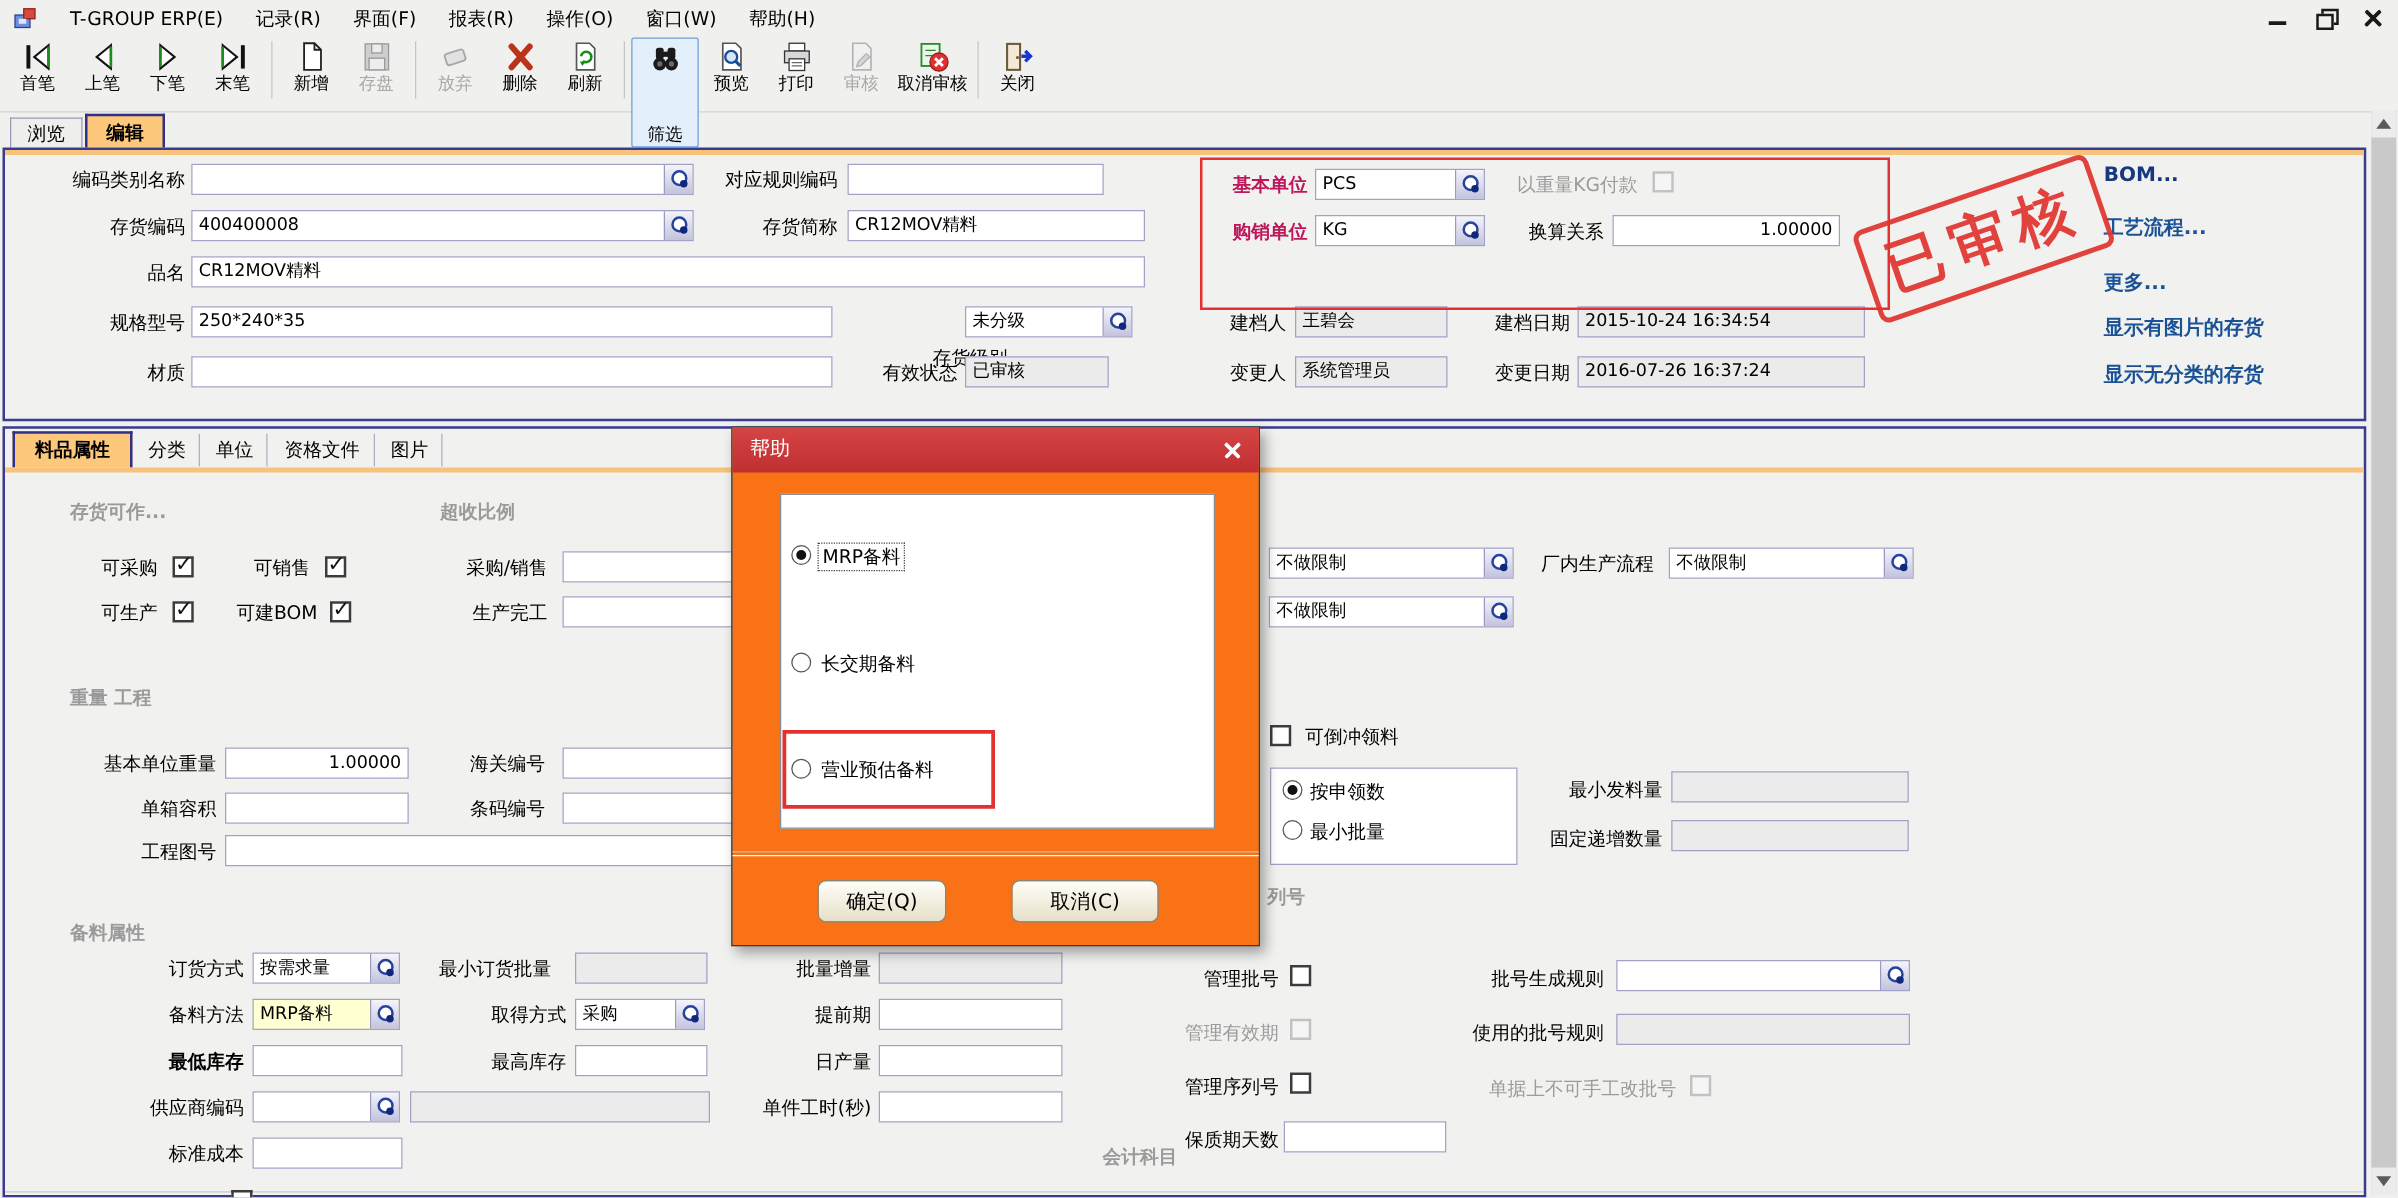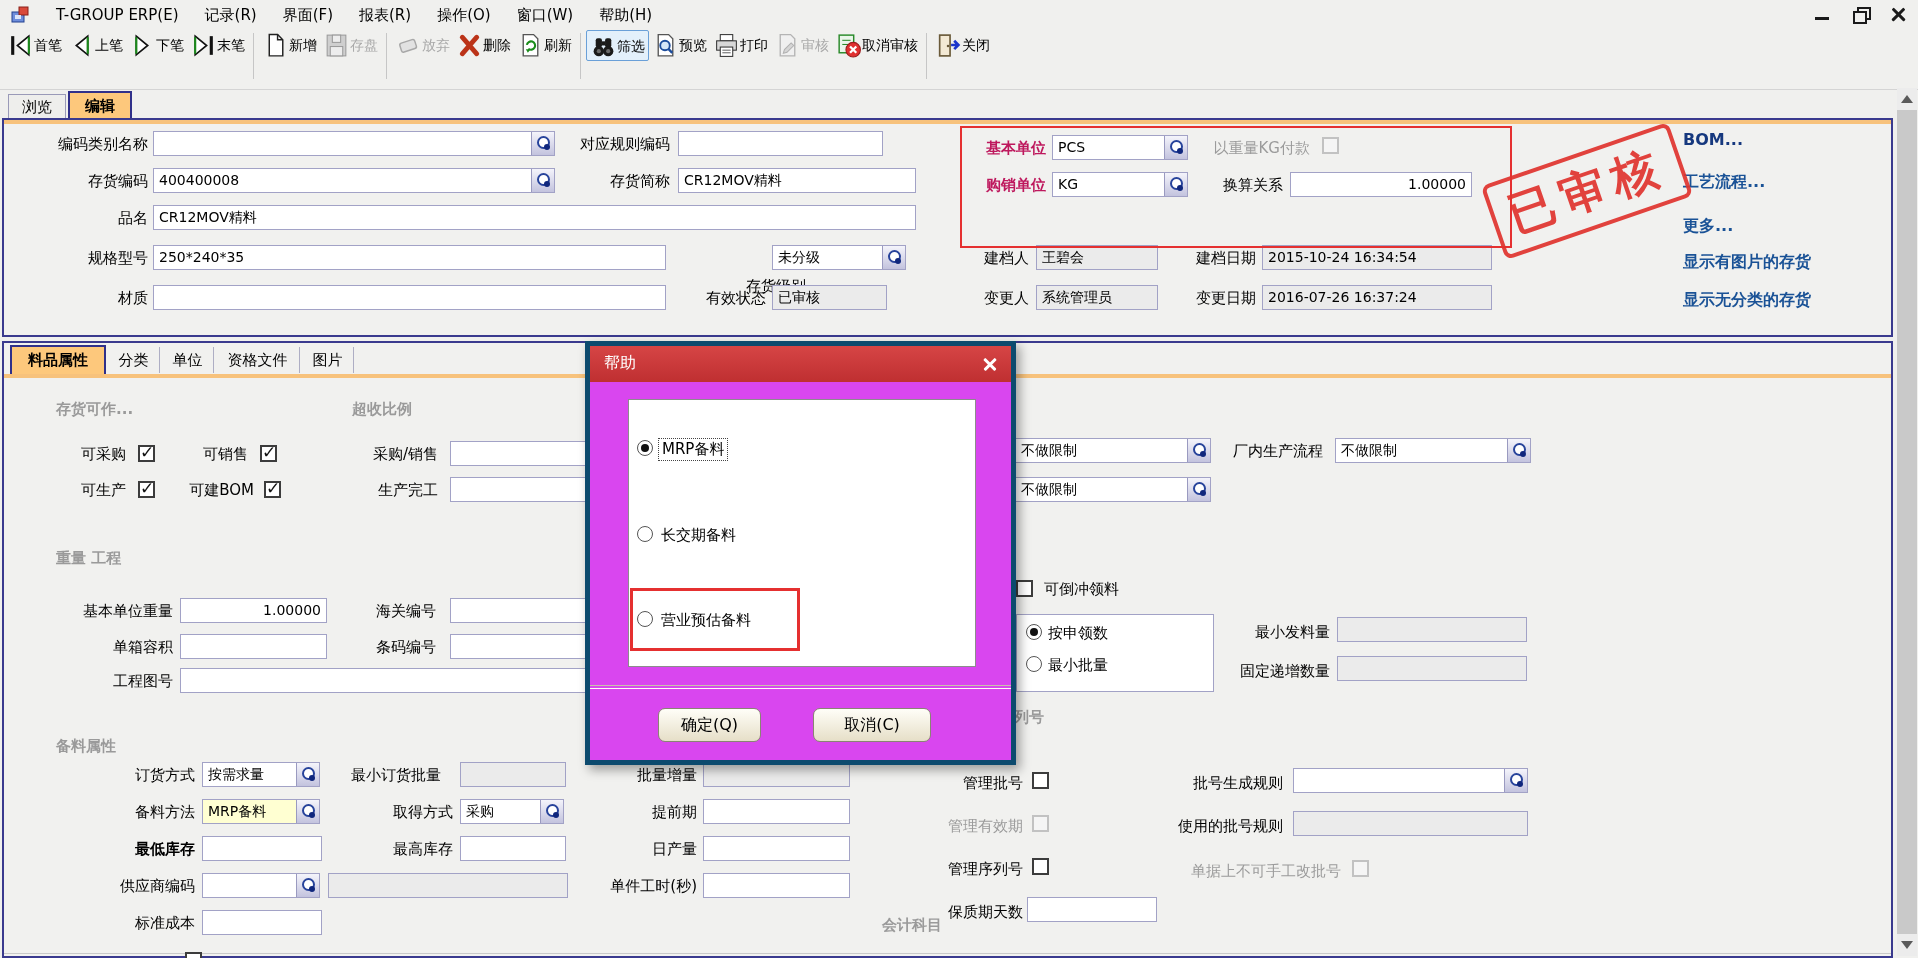--- a/index.html
+++ b/index.html
@@ -11,25 +11,25 @@
   .mitem{margin-left:26px;white-space:nowrap;cursor:default;}
   .wincontrols{position:absolute;right:8px;top:4px;display:flex;gap:16px;align-items:center;height:22px;}
   .wc{width:22px;height:22px;position:relative;}
   .min-glyph{position:absolute;left:3px;top:13px;width:14px;height:3px;background:#1a1a1a;}
   .rest-a{position:absolute;left:7px;top:3px;width:10px;height:9px;border:2px solid #1a1a1a;}
   .rest-b{position:absolute;left:3px;top:7px;width:10px;height:9px;border:2px solid #1a1a1a;background:#f0f0ee;}
   .xg{position:absolute;left:2px;top:9px;width:17px;height:3.4px;background:#1a1a1a;border-radius:1px;}
   .x1{transform:rotate(45deg);} .x2{transform:rotate(-45deg);}
   
   .toolbar{position:absolute;left:0;top:30px;width:1918px;height:60px;display:flex;align-items:flex-start;padding-left:4px;background:#f0f0ee;border-bottom:1px solid #d4d4d4;box-sizing:border-box;}
-  .tbtn{min-width:46px;padding:2px 3px 0;display:flex;flex-direction:row;align-items:center;cursor:default;}
+  .tbtn{min-width:46px;padding:2px 3px 0;display:flex;flex-direction:column;align-items:center;cursor:default;}
   .tbtn .ticon{width:27px;height:27px;}
   .tbtn .tlabel{font-size:14px;line-height:17px;white-space:nowrap;}
   .tbtn.dis .tlabel{color:#a9a9a9;}
-  .tbtn.selected{border:1px solid #6aa0d8;background:#e3f0fb;border-radius:2px;}
+  .tbtn.selected{border:1px solid #6aa0d8;background:#e3f0fb;border-radius:2px;gap:40px;}
   .tsep{width:1px;height:46px;background:#c6c6c6;margin:3px 5px 0;}
   
   .vtab{position:absolute;box-sizing:border-box;text-align:center;cursor:default;}
   .vtab.inactive{left:8px;top:94px;width:58px;height:25px;line-height:24px;background:#eeeeec;border:1px solid #9a9ab8;border-bottom:none;}
   .vtab.active{left:68px;top:91px;width:64px;height:28px;line-height:26px;background:#fdc87c;border:2px solid #30308a;border-bottom:none;font-weight:bold;}
   
   .panel{position:absolute;border:2px solid #3a3a8e;background:#f1f1ef;box-sizing:border-box;}
   .orangestrip{position:absolute;background:#f7c27c;height:4px;}
   .dtab{position:absolute;box-sizing:border-box;text-align:center;line-height:26px;cursor:default;}
   .dtab.active{background:#fdc87c;border:2px solid #30308a;border-bottom:none;font-weight:bold;}
@@ -51,21 +51,21 @@
   .cb.checked::before{content:"\2713";position:absolute;left:0;top:-5px;font-size:17px;font-weight:bold;color:#111;}
   .cb.dis{border-color:#c2c2c2;background:#f5f5f5;}
   .radio{position:absolute;width:16px;height:16px;border:1px solid #555;border-radius:50%;background:#fff;box-sizing:border-box;}
   .radio.sel::before{content:"";position:absolute;left:3px;top:3px;width:8px;height:8px;border-radius:50%;background:#111;}
   .link{position:absolute;color:#1a5296;font-weight:bold;font-size:16px;white-space:nowrap;cursor:pointer;}
   .redbox{position:absolute;border:2px solid #e53030;z-index:5;pointer-events:none;}
   .stamp{position:absolute;left:1488px;top:152px;color:#e0342e;border:4px solid #e0342e;border-radius:8px;
          font-size:46px;font-weight:bold;letter-spacing:8px;padding:4px 14px;transform:rotate(-19deg);opacity:.92;z-index:6;}
   .whitebox{position:absolute;background:#fff;border:1px solid #a2a2c6;box-sizing:border-box;}
   
-  .dialog{position:absolute;left:585px;top:341px;width:421px;height:414px;background:#d946ef;border:5px solid #0c4a6e;
+  .dialog{position:absolute;left:585px;top:341px;width:421px;height:414px;background:#f97316;border:1px solid #0c4a6e;
           box-shadow:4px 5px 10px rgba(0,0,0,.35);z-index:50;}
   .dtitle{position:absolute;left:0;top:0;width:100%;height:36px;background:linear-gradient(180deg,#d64545,#bf2f31);}
   .dtitle .txt{position:absolute;left:14px;top:7px;color:#fff;font-size:16px;}
   .dclose{position:absolute;left:390px;top:8px;width:20px;height:20px;}
   .dclose .xg{background:#fff;height:2.6px;width:16px;left:2px;top:9px;}
   .dlist{position:absolute;left:38px;top:53px;width:348px;height:268px;background:#fff;border:1px solid #8c8c8c;box-sizing:border-box;}
   .dopt{position:absolute;font-size:15px;white-space:nowrap;}
   .dopt.focus{outline:1px dotted #444;padding:1px 3px;}
   .dredbox{position:absolute;left:40px;top:242px;width:164px;height:57px;border:3px solid #e53030;}
   .dsep{position:absolute;left:0;top:339px;width:100%;height:2px;border-top:1px solid #c9c2ab;border-bottom:1px solid #fffdf6;}

